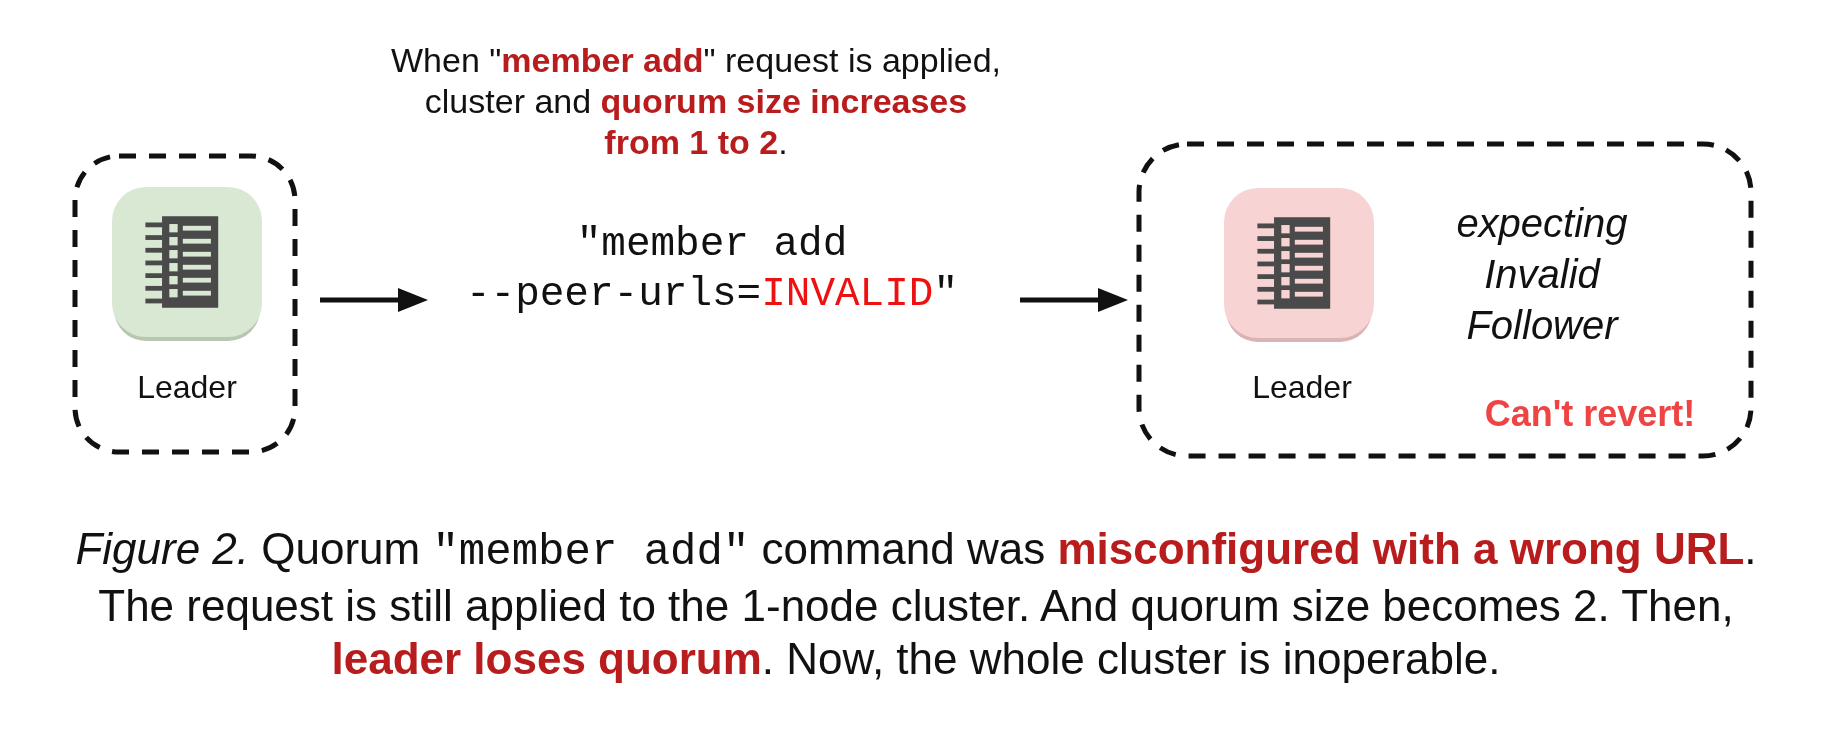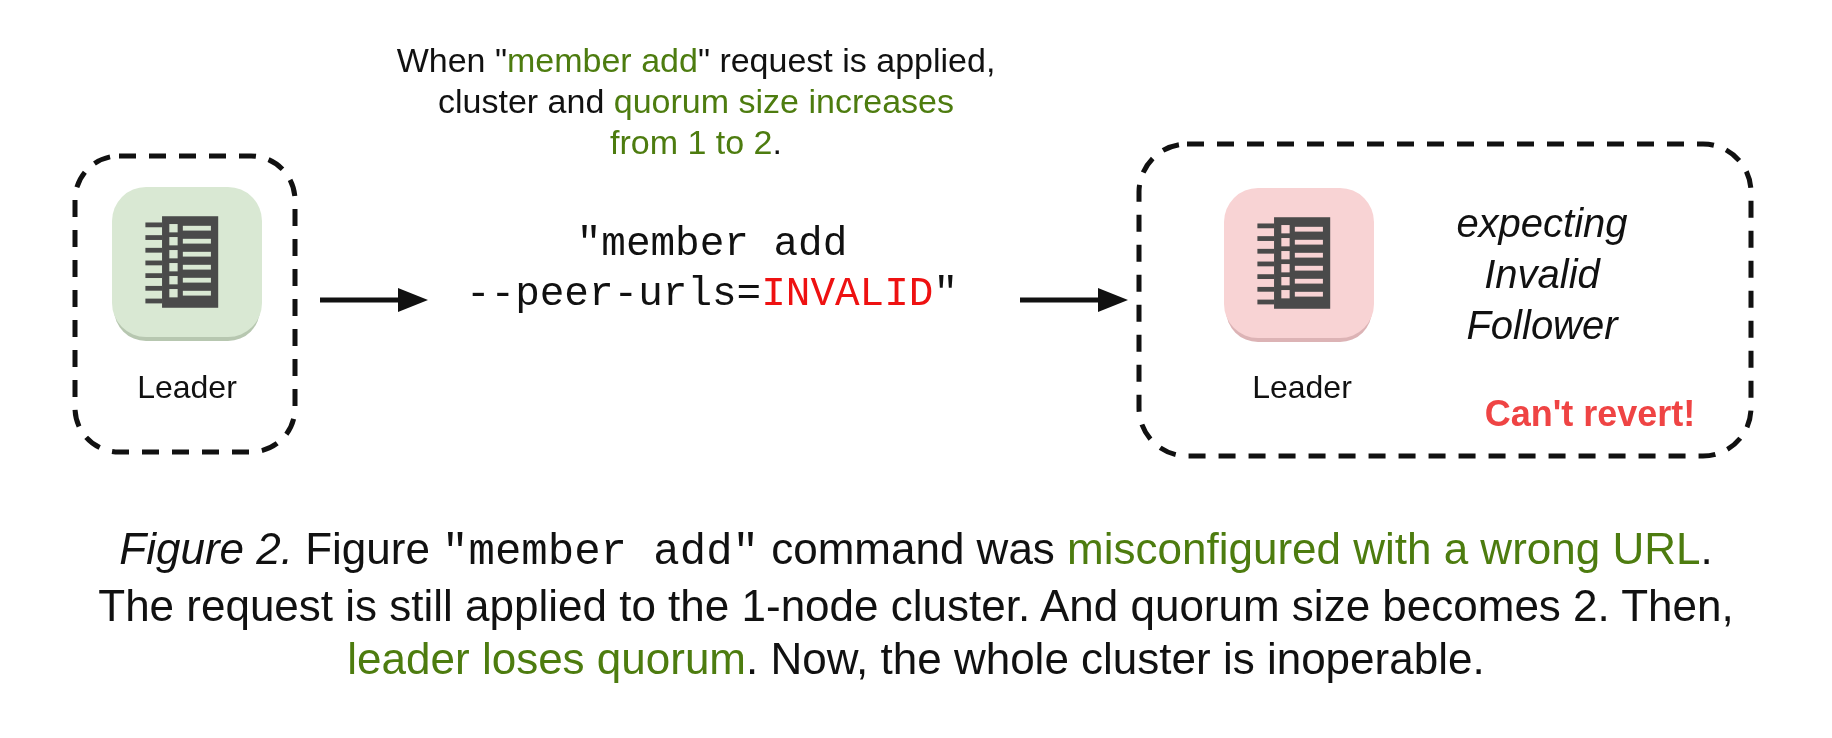--- a/index.html
+++ b/index.html
@@ -20,21 +20,21 @@
   .node-green{background:#d9e8d3;box-shadow:0 6px 0 -2px #b7c7b0;}
   .node-pink{background:#f8d3d4;box-shadow:0 6px 0 -2px #dcb3b5;}
   .node svg{width:104px;height:110px;}
   .icon-dark{fill:#4a4a4a;}
   .node-green .icon-hole{fill:#d9e8d3;}
   .node-pink .icon-hole{fill:#f8d3d4;}
 
   .node-label{font-size:32px;width:200px;}
 
   .note{font-size:34px;line-height:41px;width:640px;}
-  .red-b{color:#4d7c0f;font-weight:normal;}
+  .red-b{color:#b91c1c;font-weight:bold;}
   .red-bright{color:#ef4444;}
 
   .command{font-family:"Liberation Mono",monospace;font-size:41px;line-height:50px;width:640px;letter-spacing:0;}
   .command .red-mono{color:#ee1111;}
 
   .expecting{font-size:40px;line-height:51px;font-style:italic;width:300px;}
   .warning{font-size:36px;font-weight:bold;width:300px;}
 
   .caption{font-size:44px;line-height:53px;width:1832px;left:0;}
   .caption .fig{font-style:italic;}
@@ -133,18 +133,18 @@
 
   <div class="abs expecting center" style="left:1392px;top:198px;">
     <div>expecting</div>
     <div>Invalid</div>
     <div>Follower</div>
   </div>
 
   <div class="abs warning red-bright center" style="left:1440px;top:393px;">Can't revert!</div>
 
   <div class="abs caption center" style="top:522px;">
-    <div><span class="fig">Figure 2.</span><span> Figure </span><span class="mono">"member add"</span><span> command was </span><span class="red-b">misconfigured with a wrong URL</span><span>.</span></div>
+    <div><span class="fig">Figure 2.</span><span> Quorum </span><span class="mono">"member add"</span><span> command was </span><span class="red-b">misconfigured with a wrong URL</span><span>.</span></div>
     <div>The request is still applied to the 1-node cluster. And quorum size becomes 2. Then,</div>
     <div><span class="red-b">leader loses quorum</span><span>. Now, the whole cluster is inoperable.</span></div>
   </div>
 
 </div>
 
 </body></html>

